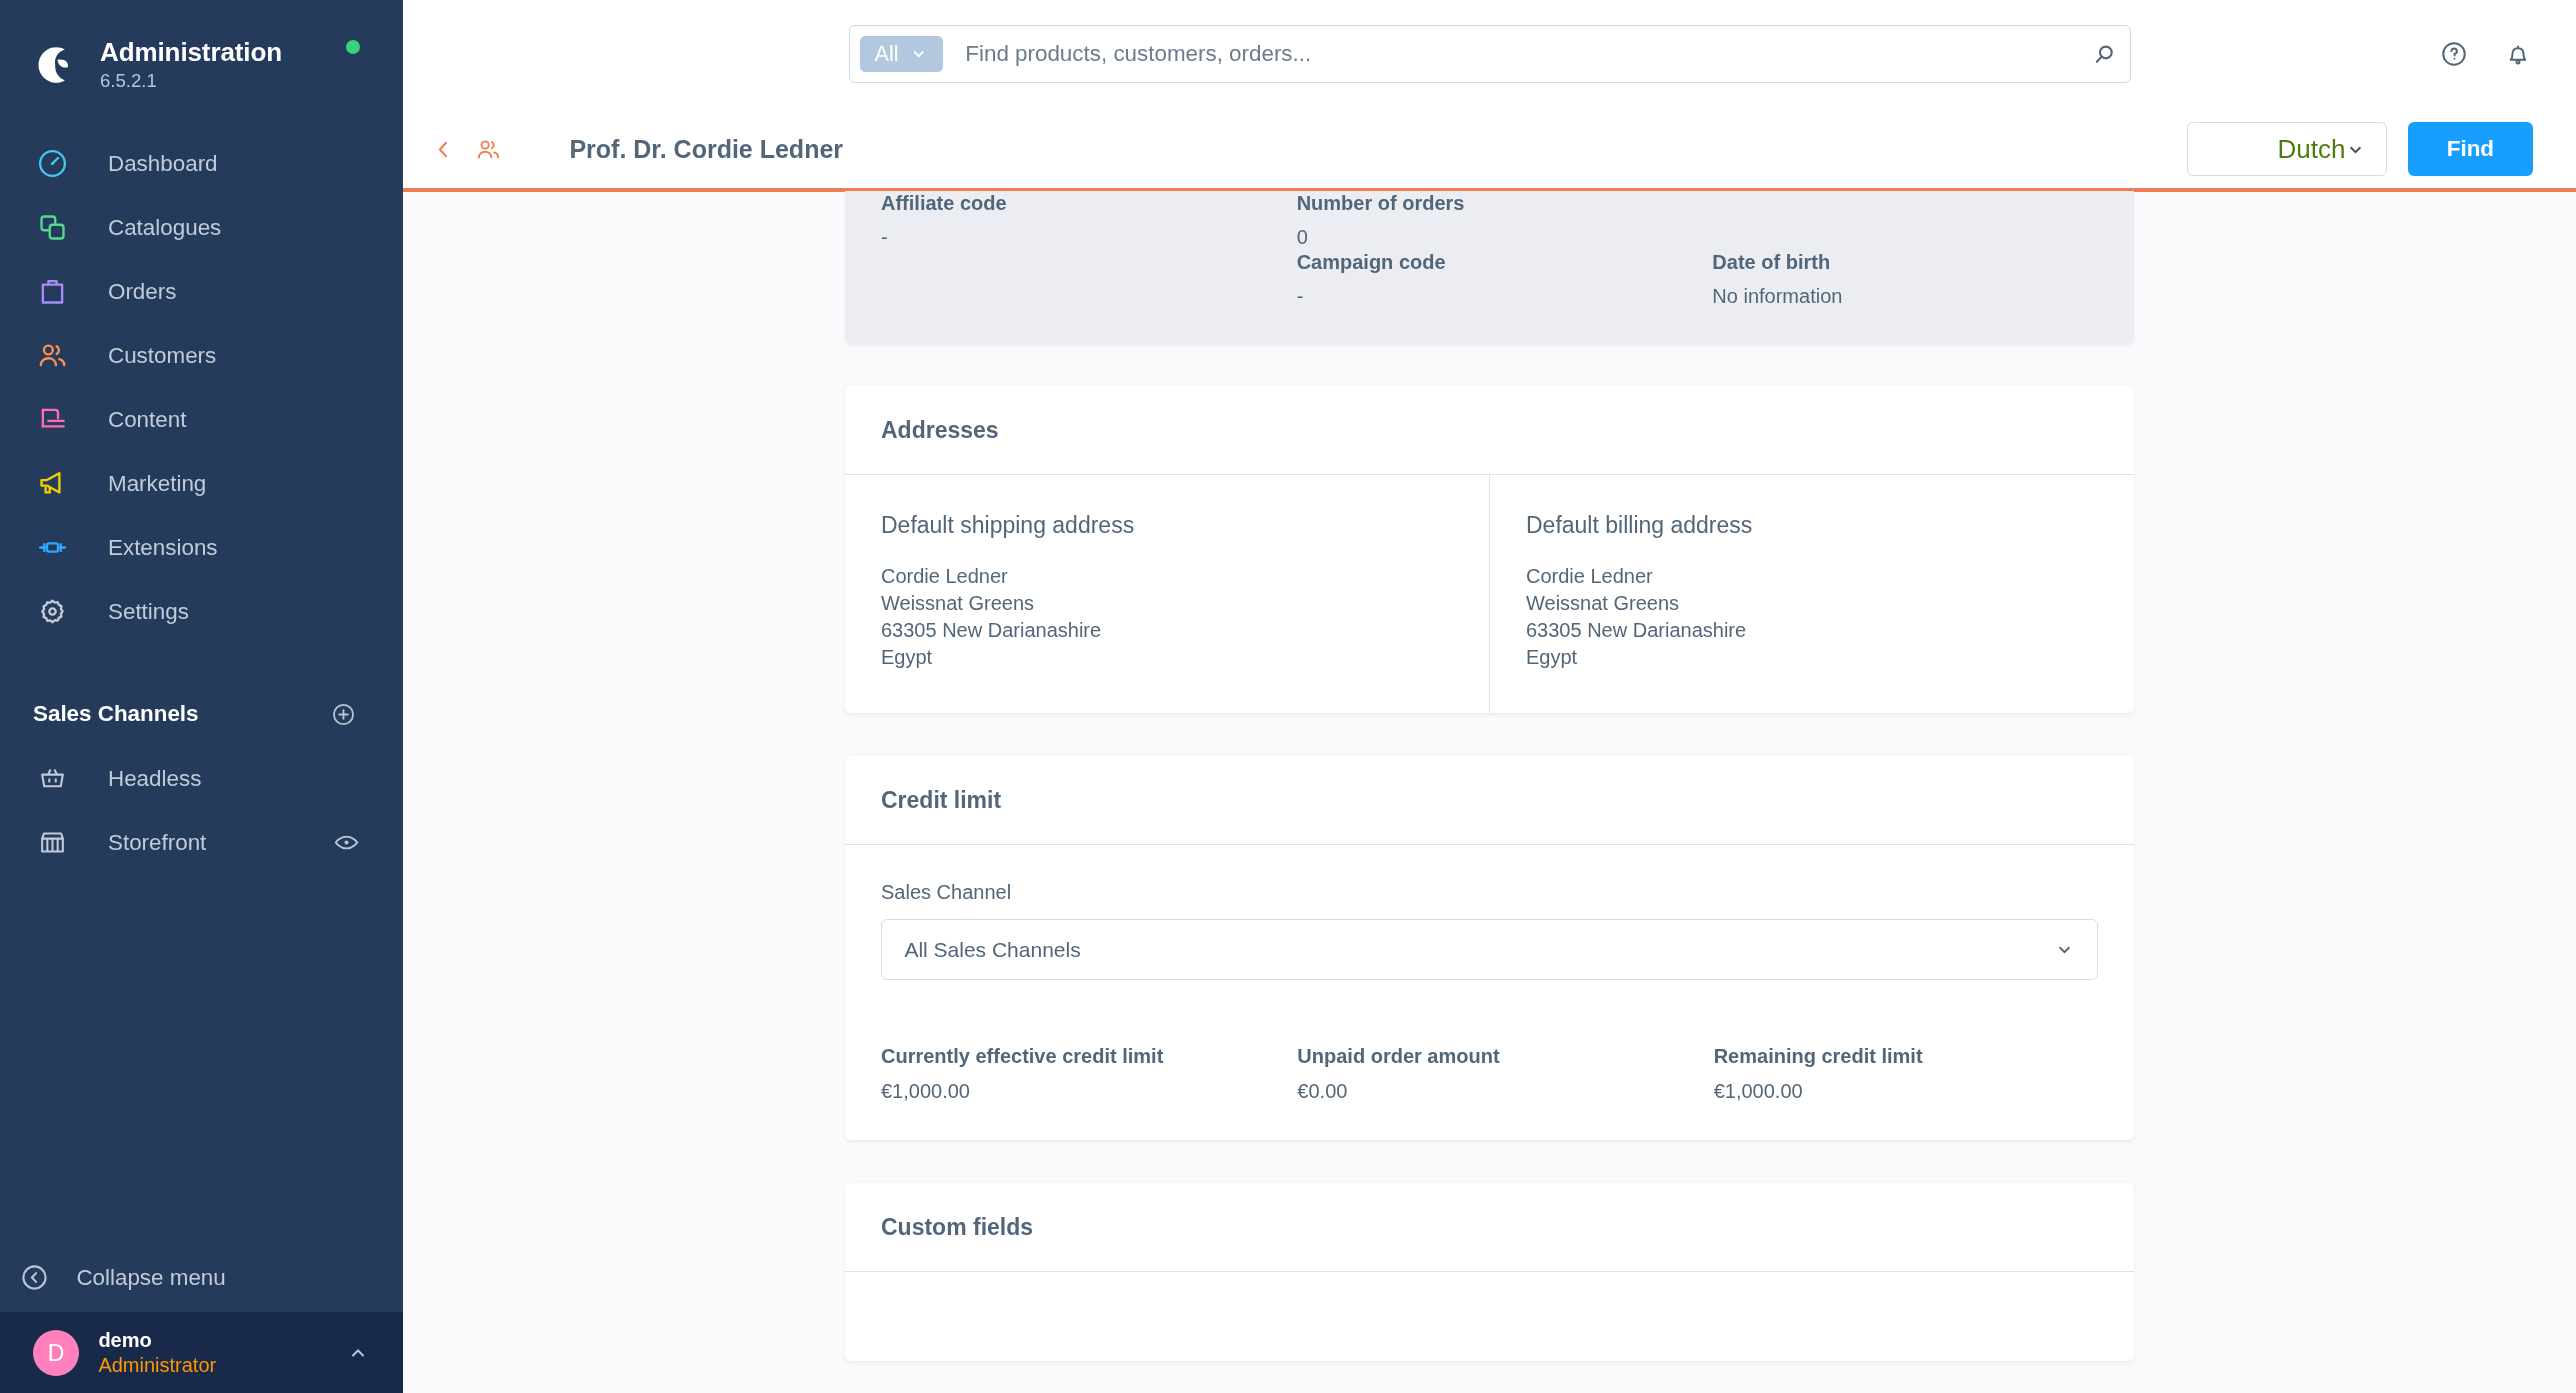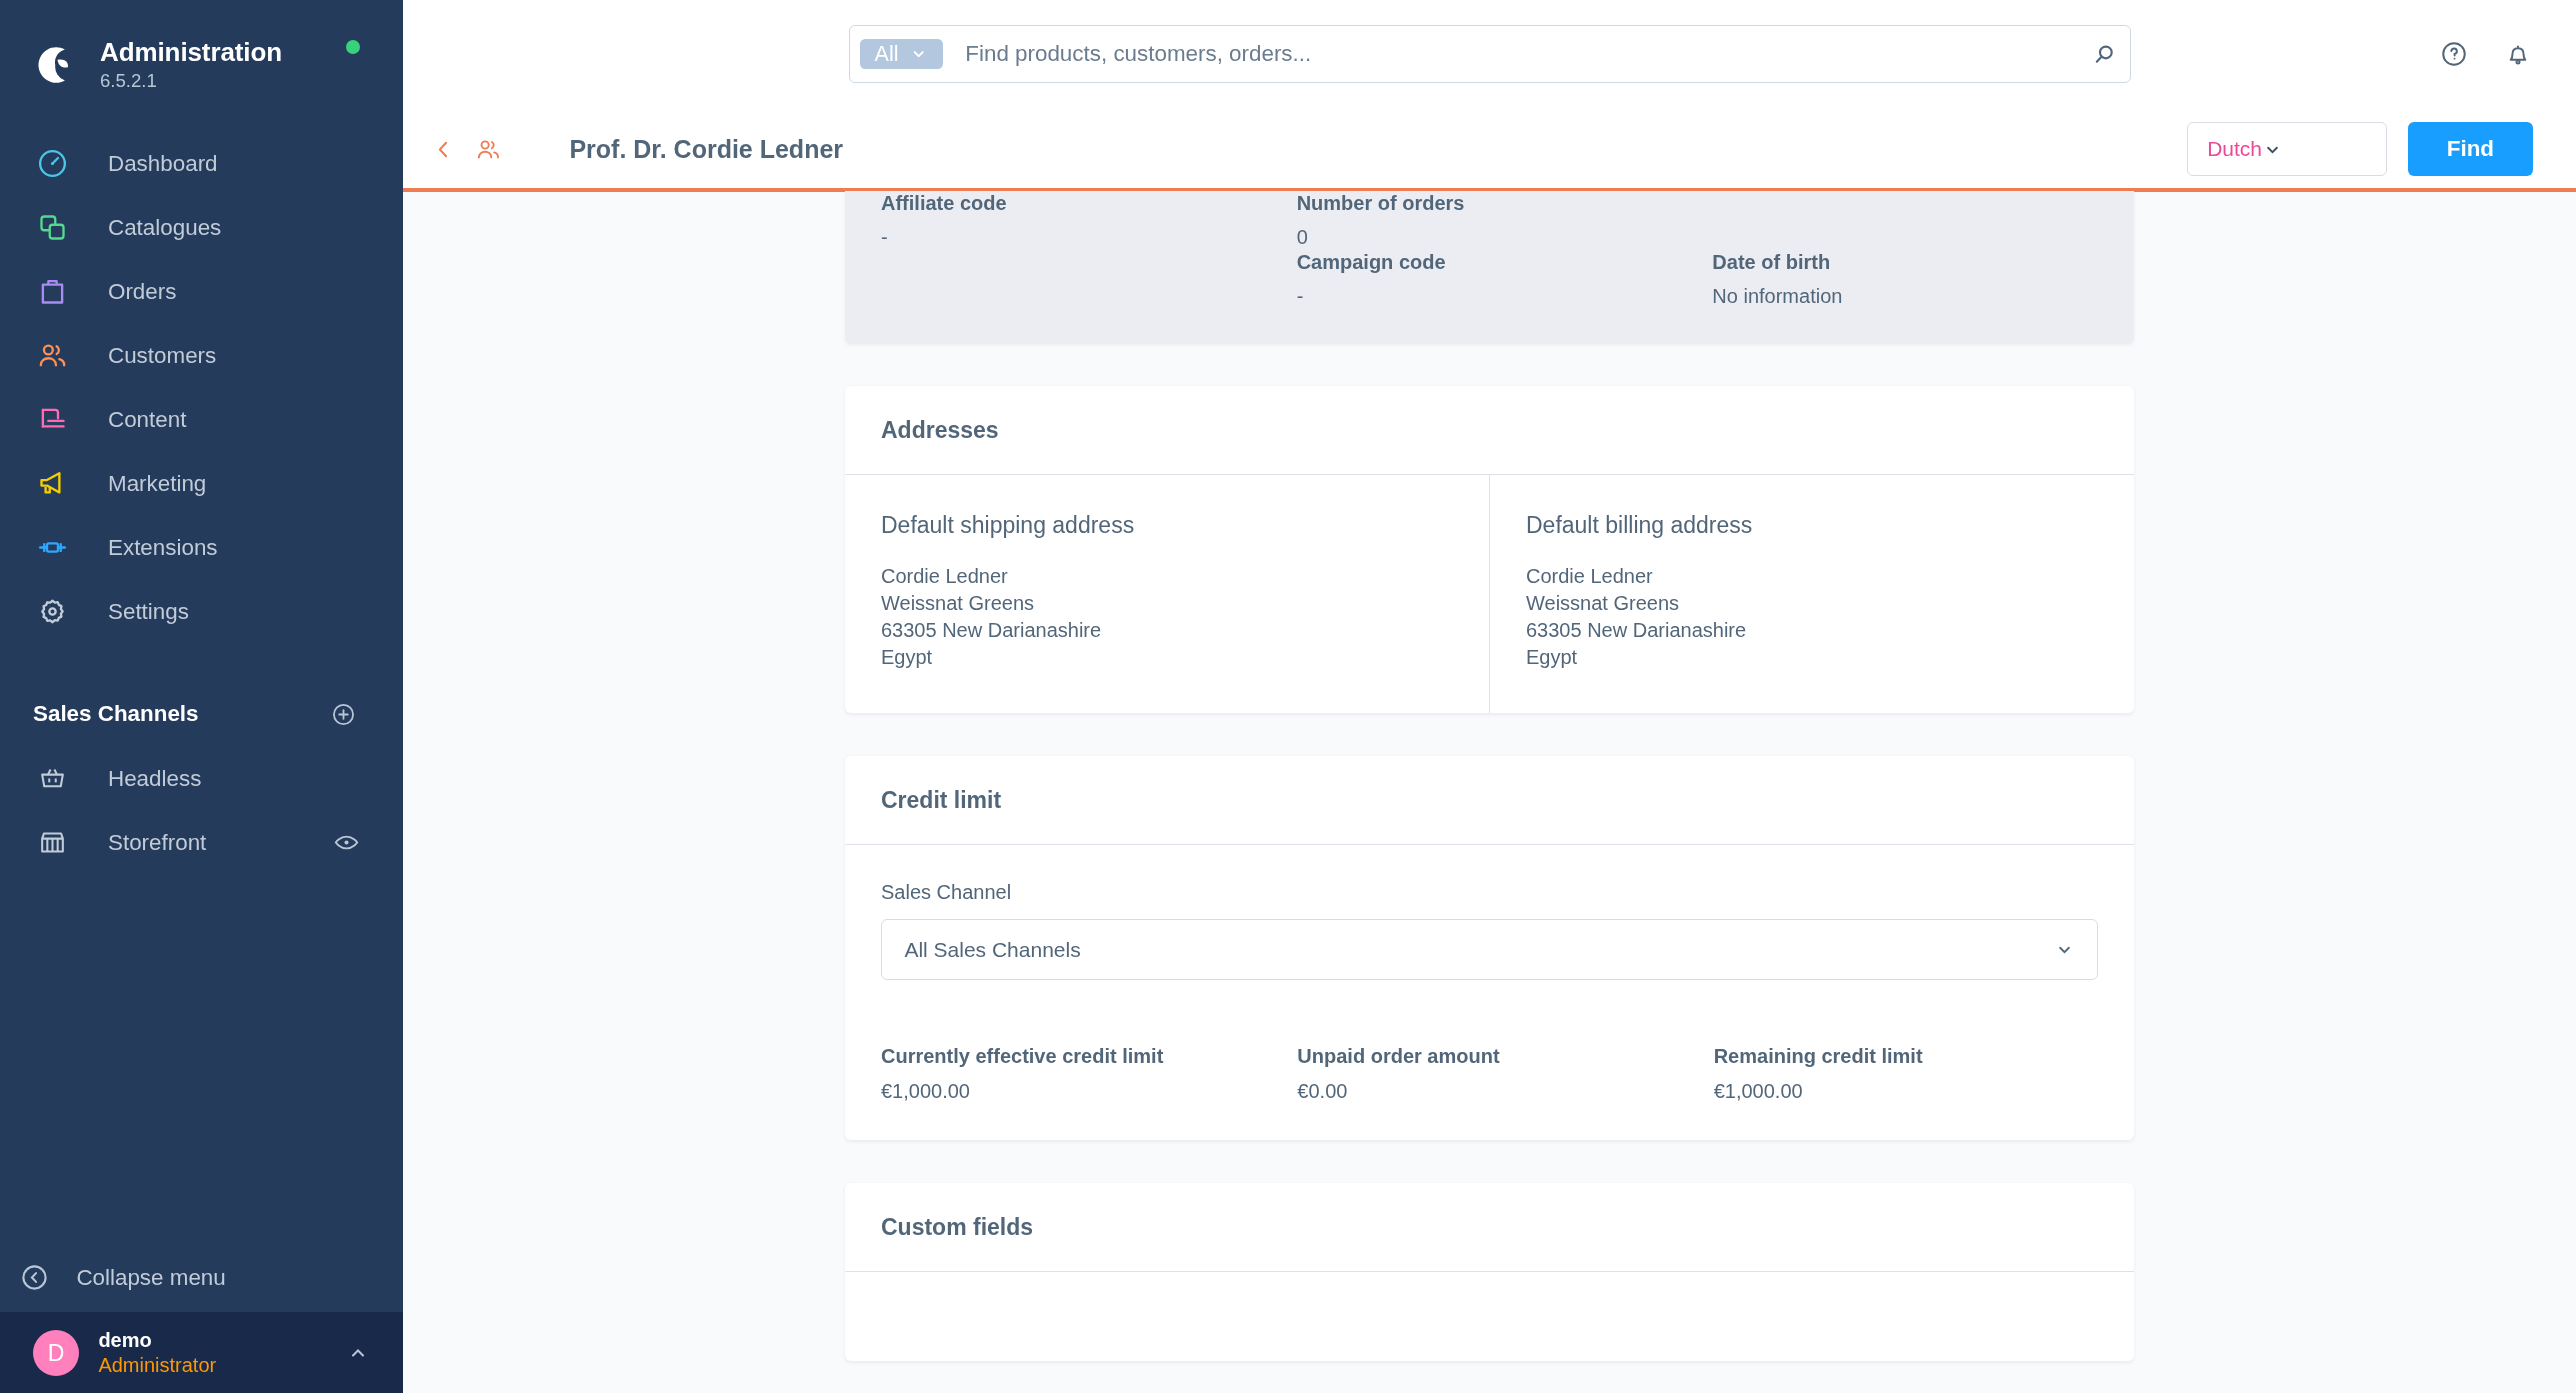--- a/index.html
+++ b/index.html
@@ -108,21 +108,21 @@
     width: 1282px; margin: 0 auto;
     height: 58px;
     border: 0.7px solid #d1d9e0; border-radius: 6px;
     background: #fff;
     display: flex; align-items: center;
     padding: 0 12px 0 10.4px;
     position: relative;
   }
   .search-scope {
     background: #b3c7de; border-radius: 5.2px;
-    height: 30px; min-width: 83px;
+    height: 36px; min-width: 83px;
     display: flex; align-items: center; justify-content: center;
     gap: 10.4px; color: #fff; font-size: 21.6px;
     padding: 0 13.4px; cursor: pointer;
   }
   .search-input {
     flex: 1; border: none; outline: none;
     font-size: 22.4px; color: #52667a;
     padding-left: 22.4px; background: transparent;
     font-family: "Liberation Sans", sans-serif;
   }
@@ -150,22 +150,22 @@
     margin-left: 67px;
     font-size: 25px; font-weight: bold; color: #52667a;
   }
   .header-right {
     margin-left: auto; display: flex; align-items: center; gap: 21px;
   }
   .lang-select {
     width: 200px; height: 54px;
     border: 0.7px solid #d8dde3; border-radius: 6px;
     background: #fff; display: flex; align-items: center;
-    justify-content: flex-start; padding: 0 19.4px;
-    font-size: 21px; color: #ec4899; cursor: pointer;
+    justify-content: flex-end; padding: 0 19.4px;
+    font-size: 26px; color: #4d7c0f; cursor: pointer;
   }
   .edit-btn {
     background: #189eff; color: #fff;
     height: 54px; padding: 0 39px;
     border-radius: 6px; border: none;
     font-size: 22.4px; font-weight: bold; cursor: pointer;
     display: flex; align-items: center;
     font-family: "Liberation Sans", sans-serif;
   }
   .progress-bar {

